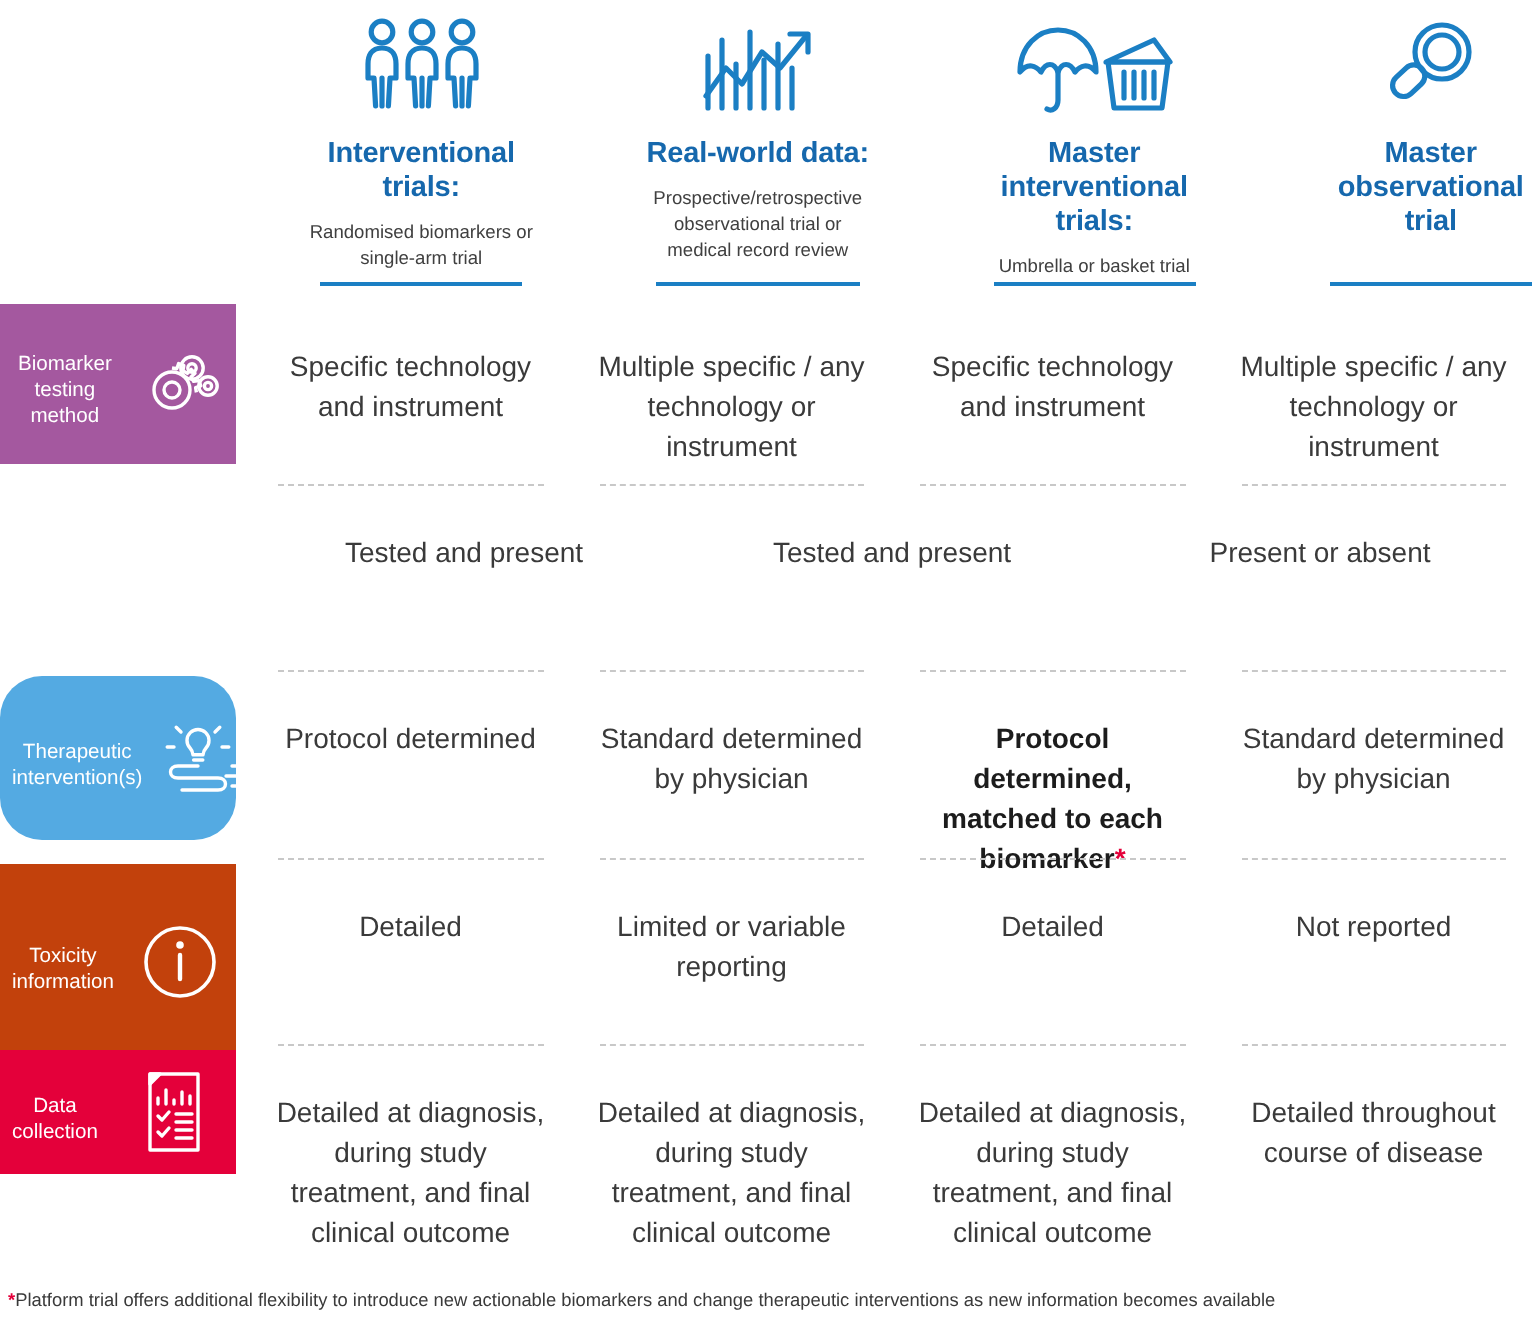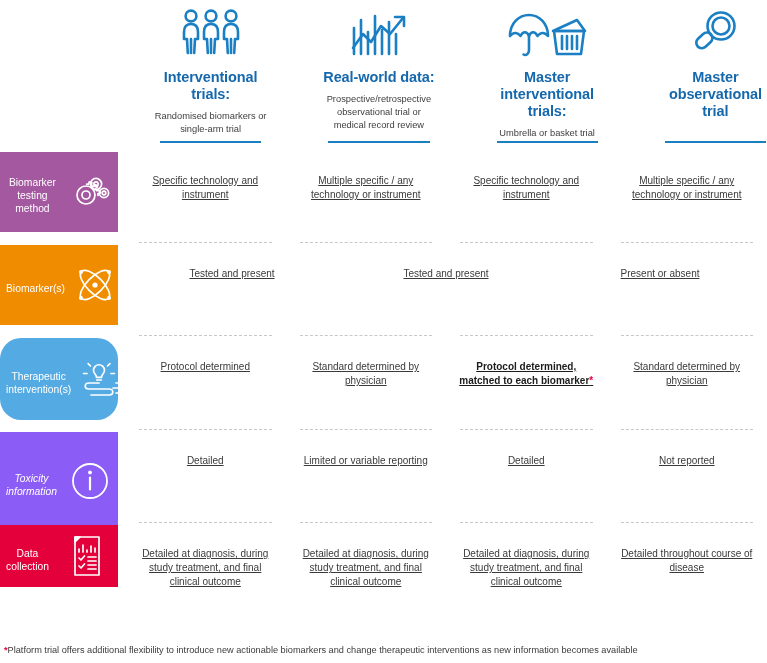--- a/index.html
+++ b/index.html
@@ -102,24 +102,23 @@
     width: 642px;
   }
   .row {
     position: relative;
     display: flex;
   }
   .cell {
     flex: 1 1 0;
     padding: 24px 12px 0 12px;
     text-align: center;
-    font-size: 10px;
+    font-size: 14px;
     line-height: 1.42;
     color: #3a3a3a;
-    text-decoration: underline;
   }
   .cell.bold { font-weight: bold; color: #1c1c1c; }
   .cell .star { color: #e4003a; font-weight: bold; }
 
   .dashes {
     position: absolute;
     left: 0; right: 0; bottom: 0;
     height: 1px;
     display: flex;
   }
@@ -230,54 +229,38 @@
           <path d="M20 11 l2.4 .4 .9 -2.6 2.6 .9 -.4 2.7 2.2 1.3 1.9 -2 1.9 1.9 -2 1.9 1.3 2.2 2.7 -.4 .9 2.6 -2.6 .9 .4 2.4"></path>
           <circle cx="30" cy="11" r="5.6"></circle>
           <circle cx="30" cy="11" r="2.1"></circle>
           <circle cx="38" cy="20" r="4.6"></circle>
           <circle cx="38" cy="20" r="1.8"></circle>
         </g>
       </svg>
     </div>
   </div>
 
-  <div class="side" style="top:245px;height:80px;background:#f08c00;">
-    <div class="side-label">Biomarker(s)</div>
-    <div class="side-icon">
-      <svg width="48" height="44" viewBox="0 0 48 44">
-        <g fill="none" stroke="#ffffff" stroke-width="1.7">
-          <ellipse cx="24" cy="22" rx="19" ry="8" transform="rotate(45 24 22)"></ellipse>
-          <ellipse cx="24" cy="22" rx="19" ry="8" transform="rotate(-45 24 22)"></ellipse>
-          <circle cx="24" cy="22" r="2.6" fill="#ffffff" stroke="none"></circle>
-          <circle cx="10" cy="9" r="2" fill="#ffffff" stroke="none"></circle>
-          <circle cx="38" cy="9" r="2" fill="#ffffff" stroke="none"></circle>
-          <circle cx="10" cy="35" r="2" fill="#ffffff" stroke="none"></circle>
-          <circle cx="38" cy="35" r="2" fill="#ffffff" stroke="none"></circle>
-        </g>
-      </svg>
-    </div>
-  </div>
 
   <div class="side" style="top:338px;height:82px;background:#54aae2;border-radius:21px;">
     <div class="side-label">Therapeutic intervention(s)</div>
     <div class="side-icon">
       <svg width="52" height="34" viewBox="0 0 52 34">
         <g fill="none" stroke="#ffffff" stroke-width="1.7" stroke-linecap="round" stroke-linejoin="round">
           <path d="M18 12 a5.5 5.5 0 1 1 8 0 c-1.2 1.3 -1.4 2.2 -1.5 3.4 l-5 0 c-.1 -1.2 -.3 -2.1 -1.5 -3.4 z"></path>
           <path d="M19.8 18 l4.6 0"></path>
           <path d="M13.5 4 l-2.4 -2.4 M30.5 4 l2.4 -2.4 M10 11.5 l-3.4 0 M34 11.5 l3.4 0"></path>
           <path d="M22 21 L12 21 C7 21 7 27 12 27 L32 27 C37 27 37 33 32 33 L14 33"></path>
           <path d="M39 21 l7 0 M36 26 l10 0 M39 31 l7 0"></path>
           <path d="M43 18 l3.5 3 -3.5 3 M43 28 l3.5 3 -3.5 3"></path>
         </g>
       </svg>
     </div>
   </div>
 
-  <div class="side" style="top:432px;height:98px;background:#8b5cf6;font-style:italic;">
+  <div class="side" style="top:432px;height:98px;background:#c2410c;">
     <div class="side-label">Toxicity information</div>
     <div class="side-icon">
       <svg width="44" height="44" viewBox="0 0 44 44">
         <circle cx="22" cy="22" r="17" fill="none" stroke="#ffffff" stroke-width="1.8"></circle>
         <circle cx="22" cy="13.5" r="1.9" fill="#ffffff"></circle>
         <path d="M22 18.5 L22 30.5" fill="none" stroke="#ffffff" stroke-width="2.2" stroke-linecap="round"></path>
       </svg>
     </div>
   </div>
 

